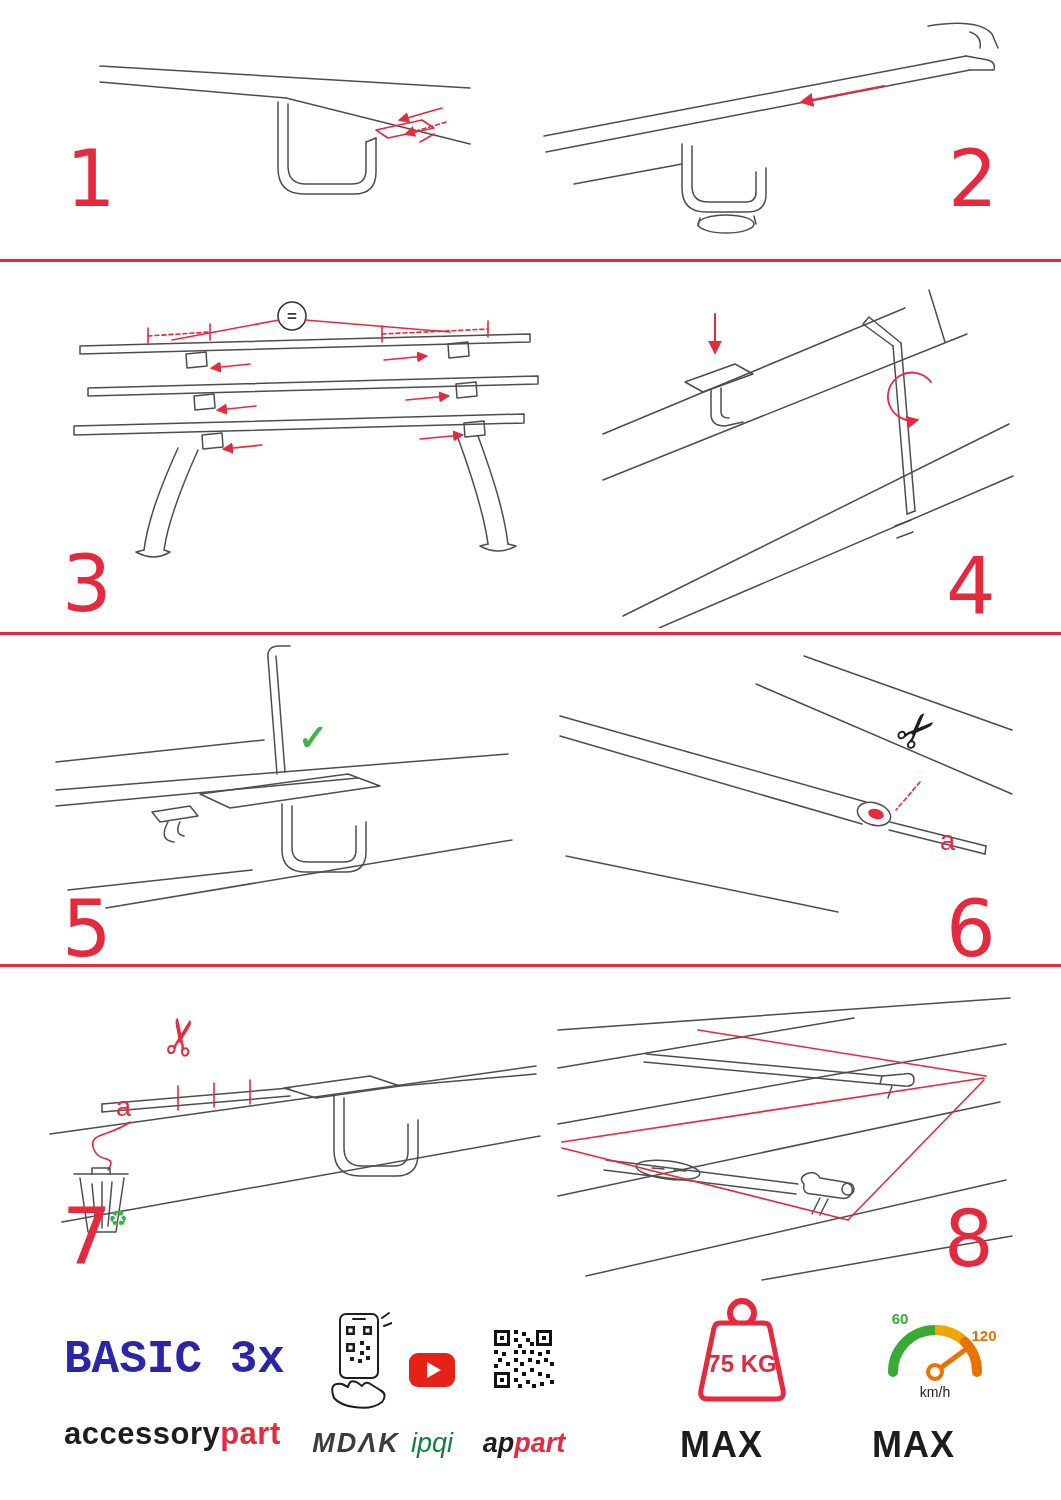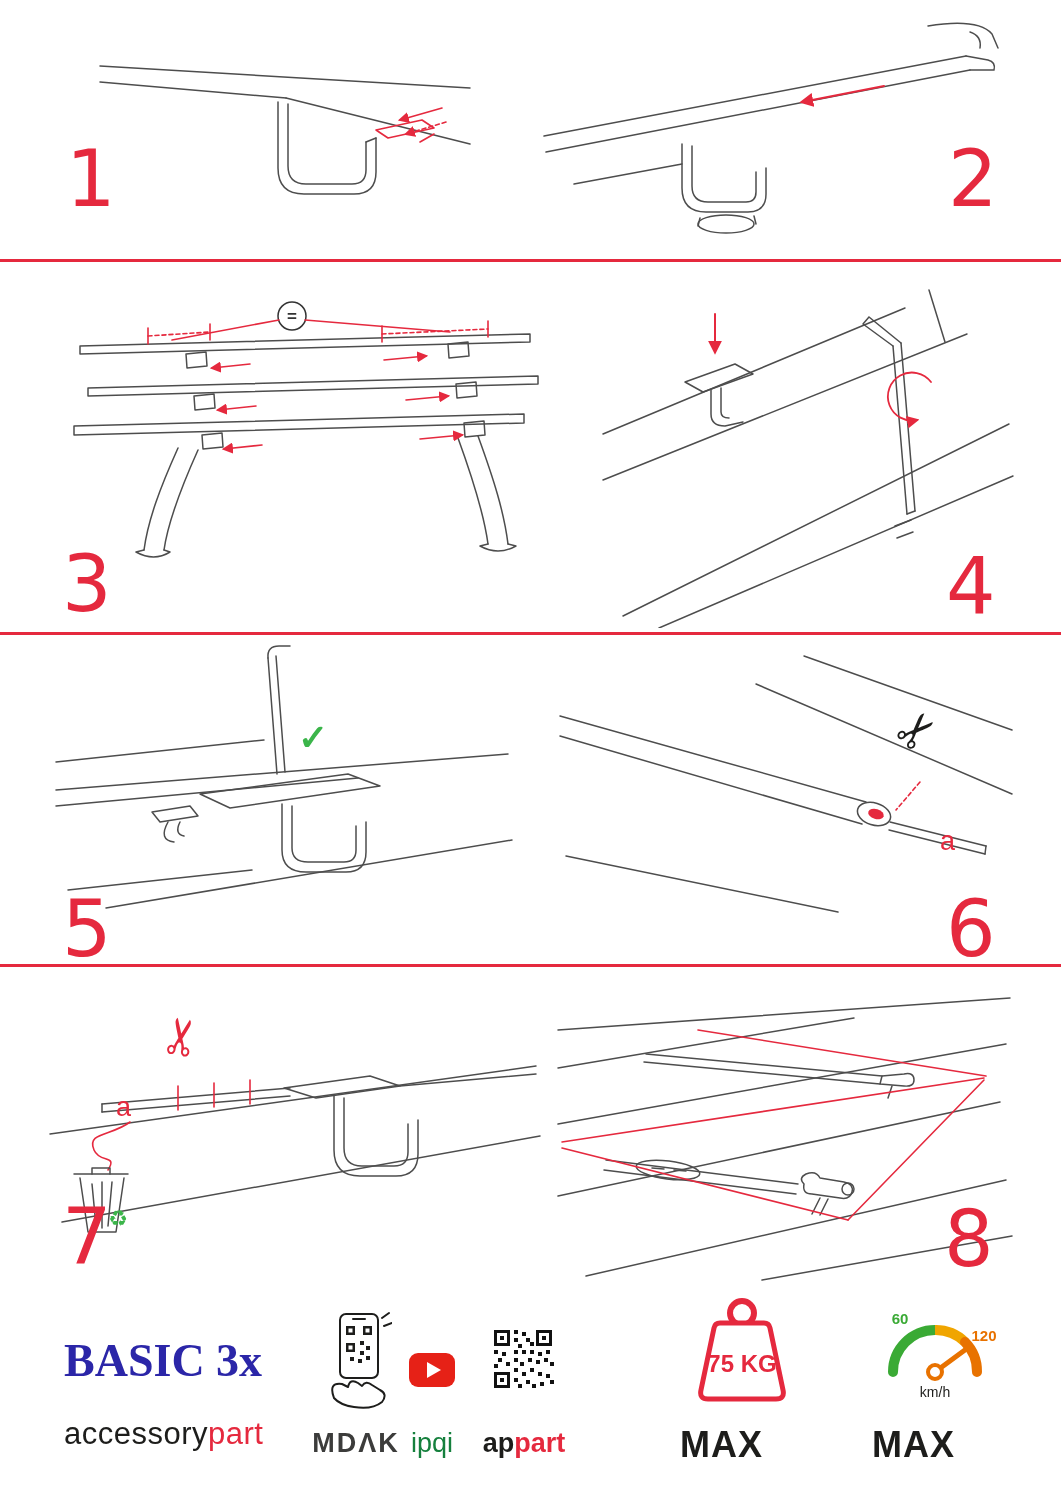--- a/index.html
+++ b/index.html
@@ -12,27 +12,27 @@
   .step-num {
     position:absolute; font-family:"DejaVu Sans", sans-serif;
     font-size:78px; line-height:1; color:#e5293e; font-weight:400;
   }
   .panel { position:absolute; }
   .panel svg { display:block; width:100%; height:100%; }
   .sk  { stroke:#4d4d4d; fill:none; stroke-width:1.5; stroke-linecap:round; stroke-linejoin:round; }
   .red { stroke:#e5293e; fill:none; stroke-width:1.6; stroke-linecap:round; stroke-linejoin:round; }
   .product-name {
     position:absolute; left:64px; top:1334px;
-    font-family:Liberation Serif, serif; font-weight:bold;
+    font-family:Liberation Mono, monospace; font-weight:bold;
     font-size:46px; color:#2b26a8; letter-spacing:0px;
   }
-  .brand-line { position:absolute; left:64px; top:1416px; font-size:31px; font-weight:normal; letter-spacing:0.5px; }
+  .brand-line { position:absolute; left:64px; top:1416px; font-size:31px; font-weight:bold; letter-spacing:0.5px; }
   .brand-black { color:#1d1d1b; }
   .brand-red { color:#e5293e; }
-  .partner-label { position:absolute; text-align:center; font-size:27px; top:1428px; }
+  .partner-label { position:absolute; text-align:center; font-size:27px; top:1428px;font-style:italic; }
   .lab-mdak { left:306px; width:100px; color:#3c3c3b; font-weight:bold; letter-spacing:2px; }
   .lab-ipqi { left:400px; width:64px; color:#15803d; }
   .lab-apline { left:478px; width:92px; color:#1d1d1b; font-weight:bold; }
   .lab-apline .red-part { color:#e5293e; }
   .limit-label {
     position:absolute; top:1424px; text-align:left;
     font-size:36px; font-weight:bold; color:#1d1d1b; letter-spacing:1px;
   }
   .lab-weight { left:680px; width:124px; }
   .lab-speed { left:872px; width:126px; }

